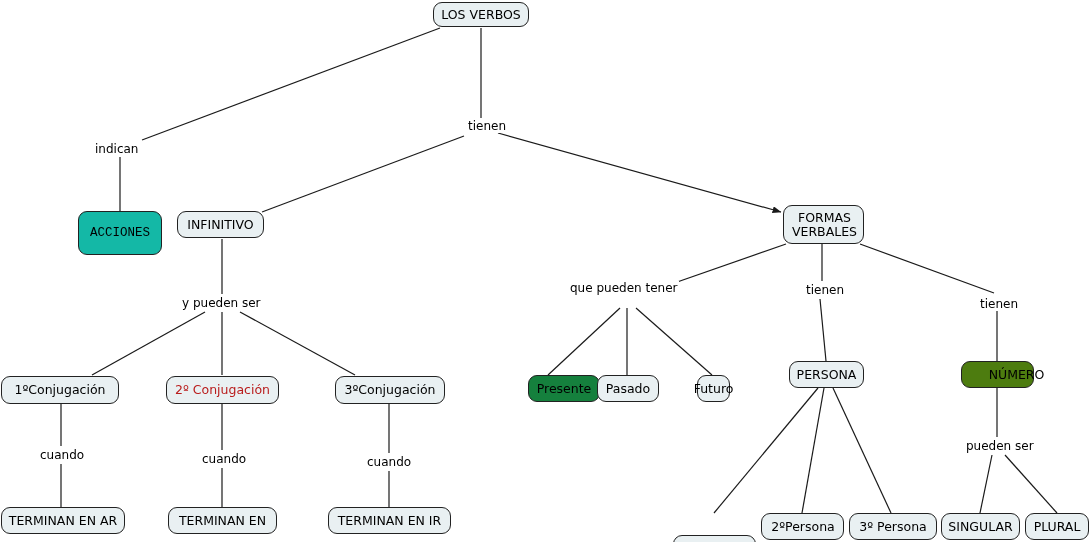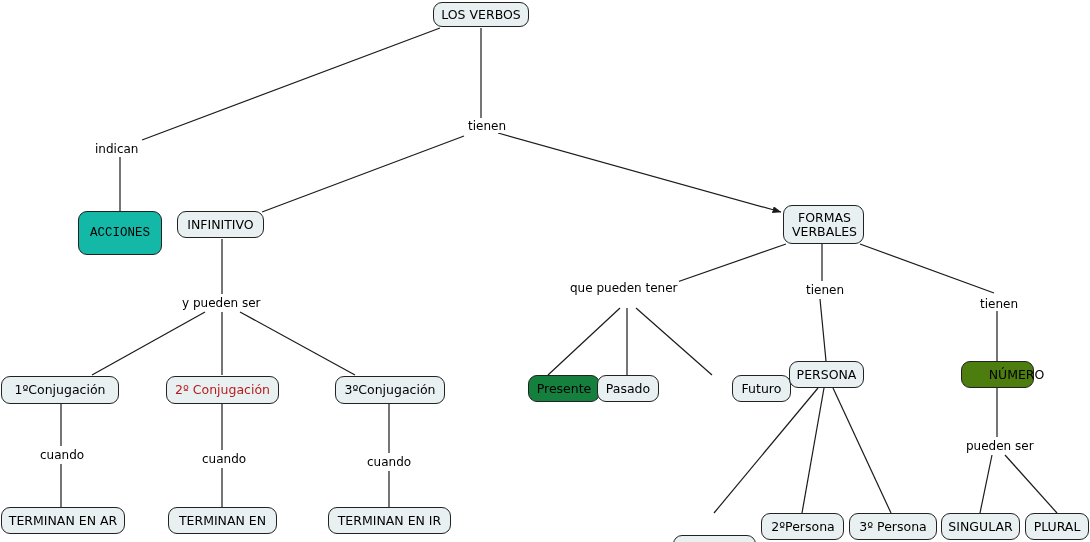--- a/index.html
+++ b/index.html
@@ -103,21 +103,21 @@
       <div class="node" style="left: 783px; top: 205px; width: 81px; height: 39px; background: rgb(233, 240, 242); border-color: rgb(34, 34, 34); color: rgb(0, 0, 0); padding-left: 8px;">FORMAS
 VERBALES</div>
       <div class="node" style="left: 1px; top: 376px; width: 118px; height: 28px; background: rgb(233, 240, 242); border-color: rgb(34, 34, 34); color: rgb(0, 0, 0);">1ºConjugación</div>
       <div class="node" style="left: 166px; top: 376px; width: 113px; height: 28px; background: rgb(233, 240, 242); border-color: rgb(34, 34, 34); color: #b91c1c;">2º Conjugación</div>
       <div class="node" style="left: 335px; top: 376px; width: 110px; height: 28px; background: rgb(233, 240, 242); border-color: rgb(34, 34, 34); color: rgb(0, 0, 0);">3ºConjugación</div>
       <div class="node" style="left: 1px; top: 507px; width: 124px; height: 27px; background: rgb(233, 240, 242); border-color: rgb(34, 34, 34); color: rgb(0, 0, 0);">TERMINAN EN AR</div>
       <div class="node" style="left: 168px; top: 507px; width: 109px; height: 27px; background: rgb(233, 240, 242); border-color: rgb(34, 34, 34); color: rgb(0, 0, 0);">TERMINAN EN</div>
       <div class="node" style="left: 328px; top: 507px; width: 123px; height: 27px; background: rgb(233, 240, 242); border-color: rgb(34, 34, 34); color: rgb(0, 0, 0);">TERMINAN EN IR</div>
       <div class="node" style="left: 494px; top: 375px; width: 72px; height: 27px; background: #15803d; border-color: rgb(34, 34, 34); color: rgb(0, 0, 0); margin-left: 34px;">Presente</div>
       <div class="node" style="left: 597px; top: 375px; width: 62px; height: 27px; background: rgb(233, 240, 242); border-color: rgb(34, 34, 34); color: rgb(0, 0, 0);">Pasado</div>
-      <div class="node" style="left: 697px; top: 375px; width: 59px; height: 27px; background: rgb(233, 240, 242); border-color: rgb(34, 34, 34); color: rgb(0, 0, 0); margin-left: 35px;">Futuro</div>
+      <div class="node" style="left: 697px; top: 375px; width: 33px; height: 27px; background: rgb(233, 240, 242); border-color: rgb(34, 34, 34); color: rgb(0, 0, 0);">Futuro</div>
       <div class="node" style="left: 789px; top: 361px; width: 75px; height: 27px; background: rgb(233, 240, 242); border-color: rgb(34, 34, 34); color: rgb(0, 0, 0);">PERSONA</div>
       <div class="node" style="left: 961px; top: 361px; width: 73px; height: 27px; background: #4d7c0f; border-color: rgb(34, 34, 34); color: rgb(0, 0, 0); padding-left: 44px;">NÚMERO</div>
       <div class="node" style="left: 673px; top: 535px; width: 83px; height: 27px; background: rgb(233, 240, 242); border-color: rgb(34, 34, 34); color: rgb(0, 0, 0);">1ºPersona</div>
       <div class="node" style="left: 761px; top: 513px; width: 83px; height: 27px; background: rgb(233, 240, 242); border-color: rgb(34, 34, 34); color: rgb(0, 0, 0); padding-left: 7px;">2ºPersona</div>
       <div class="node" style="left: 849px; top: 513px; width: 88px; height: 27px; background: rgb(233, 240, 242); border-color: rgb(34, 34, 34); color: rgb(0, 0, 0);">3º Persona</div>
       <div class="node" style="left: 941px; top: 513px; width: 79px; height: 27px; background: rgb(233, 240, 242); border-color: rgb(34, 34, 34); color: rgb(0, 0, 0);">SINGULAR</div>
       <div class="node" style="left: 1025px; top: 513px; width: 64px; height: 27px; background: rgb(233, 240, 242); border-color: rgb(34, 34, 34); color: rgb(0, 0, 0);">PLURAL</div>
     </div>
   <div id="label-layer">
       <div class="link-label" style="left: 93px; top: 142px; color: rgb(0, 0, 0);">indican</div>

